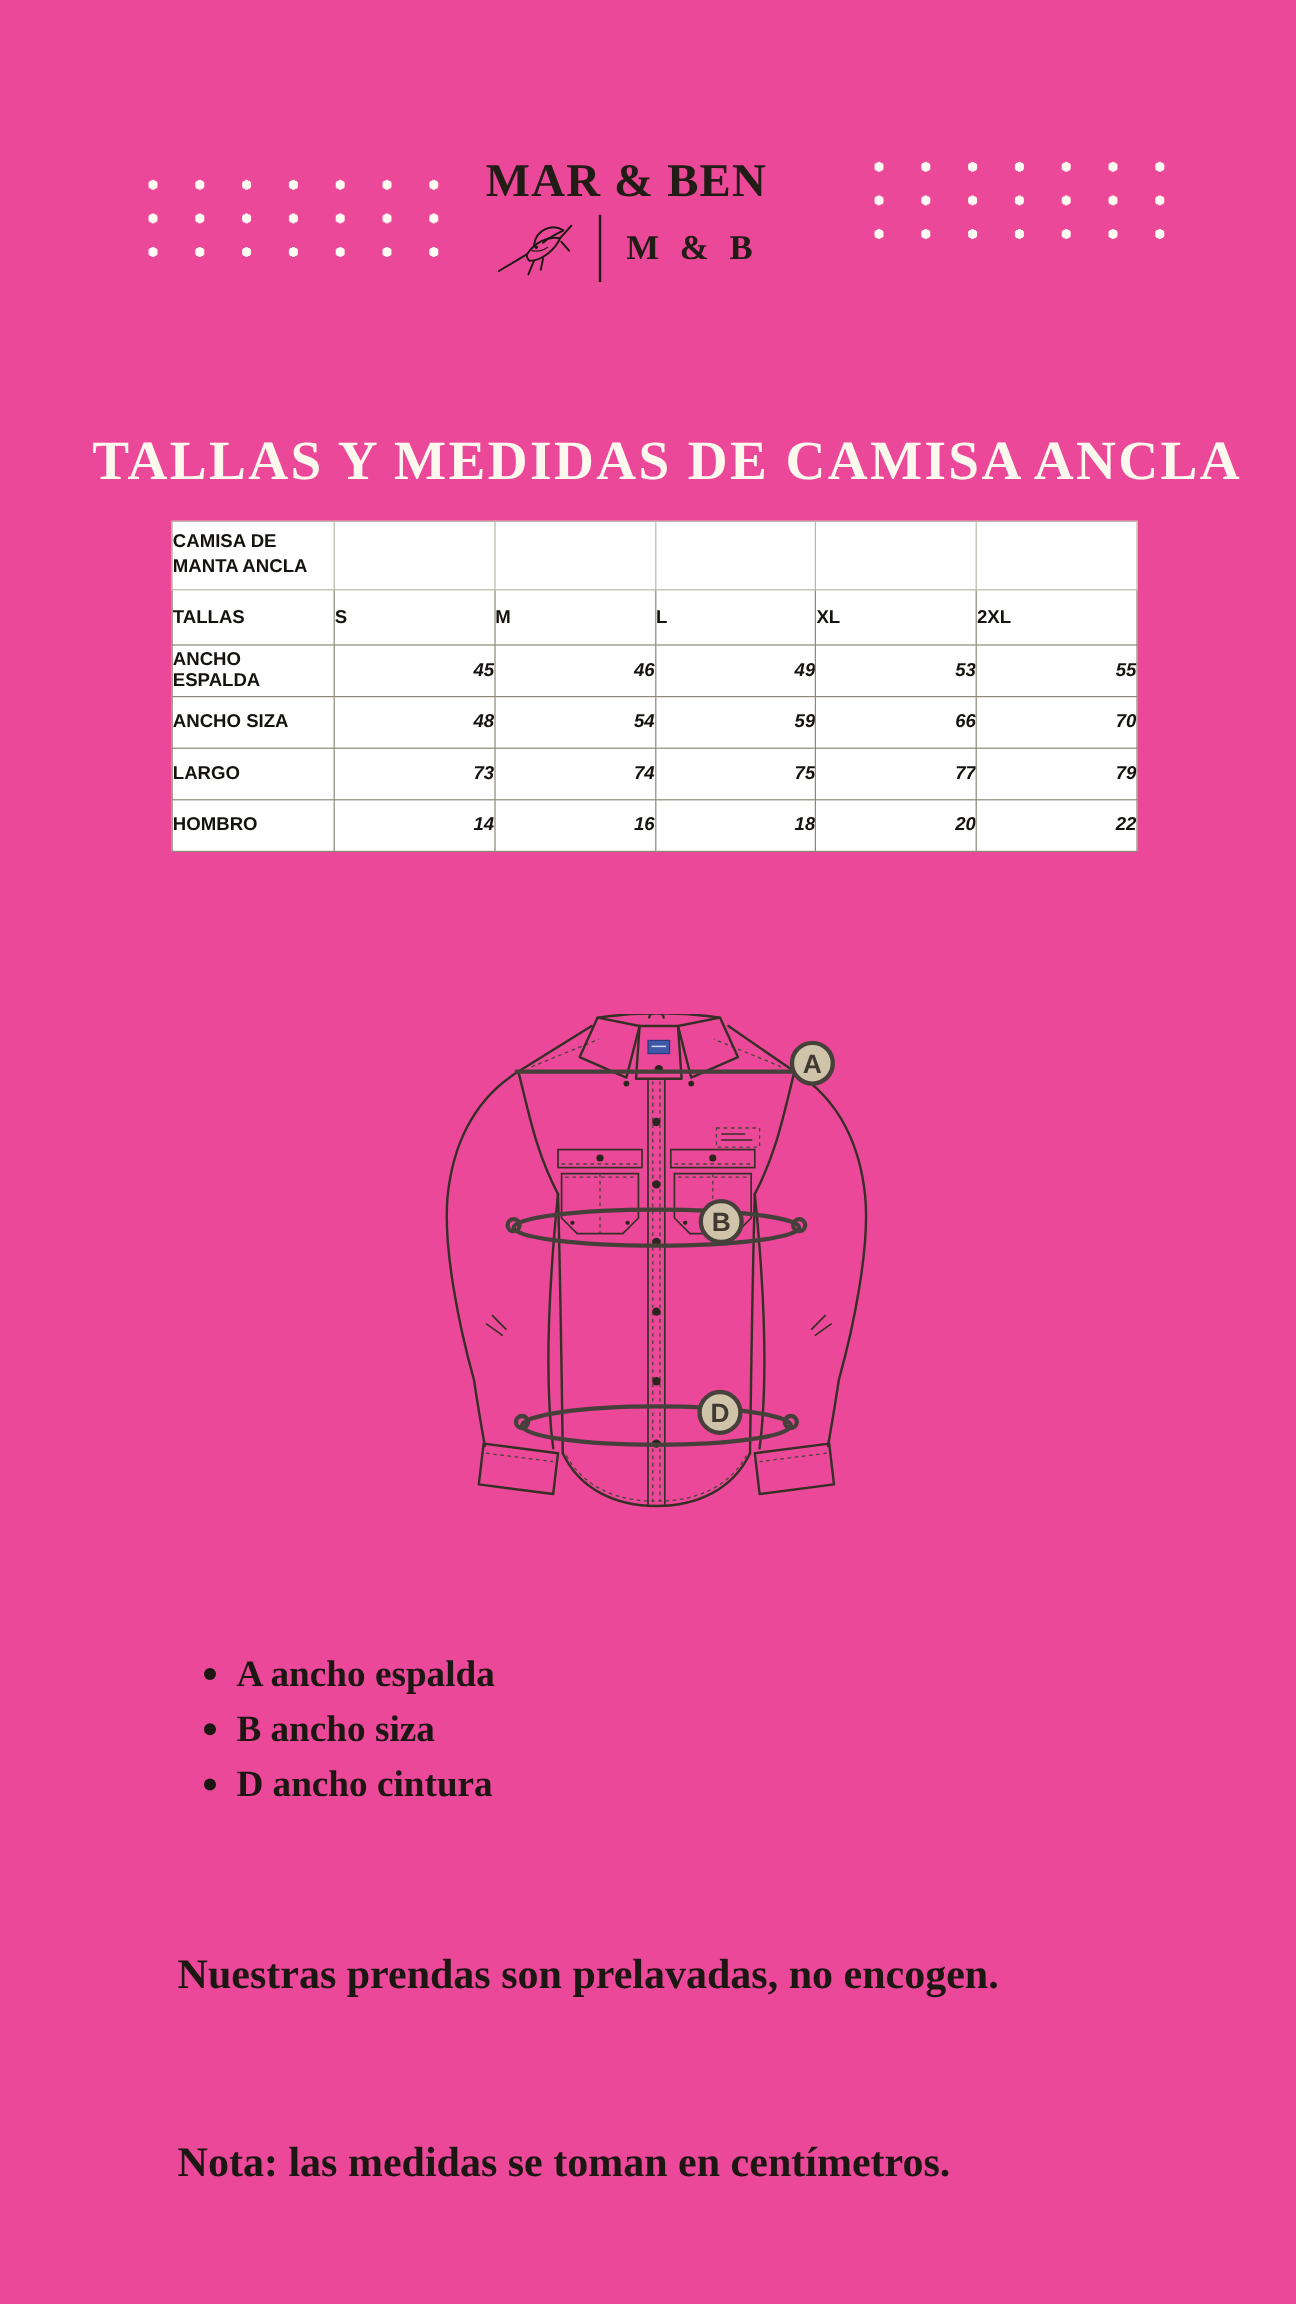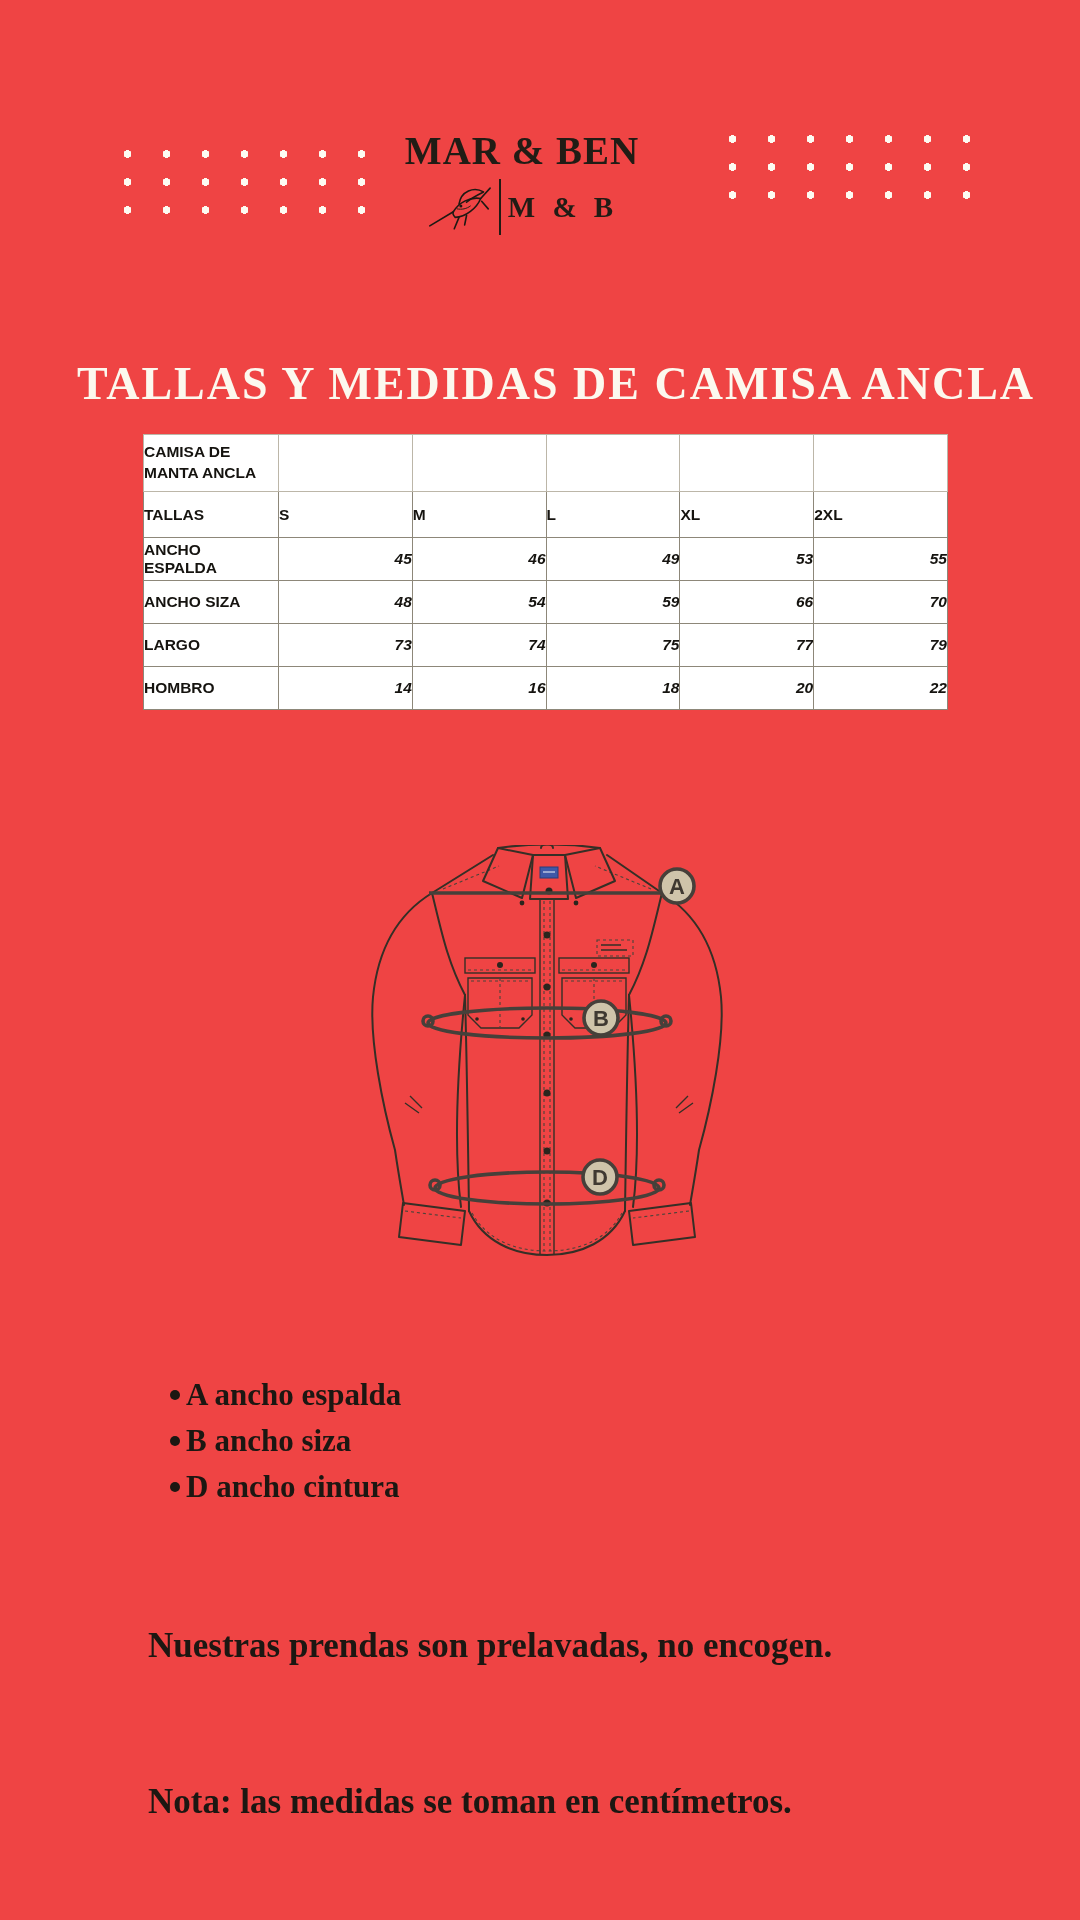--- a/index.html
+++ b/index.html
@@ -1,30 +1,30 @@
 <!DOCTYPE html>
 <html><head>
 <meta charset="utf-8">
 <style>
   html,body{margin:0;padding:0;background:#9e9480;}
-  .canvas{position:relative;width:1080px;height:1920px;background:#ef4444;overflow:hidden;
+  .canvas{position:relative;width:1080px;height:1920px;background:#ec4899;overflow:hidden;
           font-family:"Liberation Serif",serif;margin:0 auto;}
 
   
   .dots{position:absolute;width:273px;height:84px;
     background-image:radial-gradient(circle 4px,#fdfbf2 97%,rgba(0,0,0,0) 100%);
     background-size:39px 28px;}
   .dots-left{left:108px;top:140px;}
   .dots-right{left:713px;top:125px;}
 
   
   .brand{position:absolute;left:362px;top:128px;width:320px;display:flex;
          flex-direction:column;align-items:center;color:#211c15;}
   .brand-name{font-size:39px;font-weight:bold;letter-spacing:1px;white-space:nowrap;}
-  .brand-sub{display:flex;align-items:center;gap:7px;margin-top:1px;height:66px;text-align:right;}
+  .brand-sub{display:flex;align-items:center;gap:21px;margin-top:1px;height:66px;text-align:right;}
   .brand-divider{width:2px;height:56px;background:#211c15;}
   .monogram{font-size:29px;font-weight:bold;letter-spacing:5px;white-space:nowrap;}
 
   
   .page-title{position:absolute;left:0;top:341px;width:1080px;margin:16px;text-align:center;
     font-size:46px;font-weight:bold;letter-spacing:2px;color:#fcf8ee;white-space:nowrap;}
 
   
   .size-table{position:absolute;left:143px;top:434px;width:804px;border-collapse:collapse;
     background:#ffffff;table-layout:fixed;font-family:"Liberation Sans",sans-serif;
@@ -44,21 +44,21 @@
   .s-thin{stroke:#352f26;fill:none;stroke-width:1.4;}
   .s-stitch{stroke:#4a443a;fill:none;stroke-width:1.1;stroke-dasharray:3 3;}
   .s-meas{stroke:#46403a;fill:none;stroke-width:3.6;}
   .s-ring{stroke:#46403a;fill:#cfc4aa;stroke-width:3.6;}
   .s-btn{fill:#2a251d;stroke:none;}
   .s-letter{font-family:"Liberation Sans",sans-serif;font-size:22px;font-weight:bold;
     fill:#3f3931;text-anchor:middle;}
 
   
   .legend{position:absolute;left:170px;top:1372px;color:#1c1712;}
-  .bullet-item{display:flex;align-items:center;gap:6px;height:46px;
+  .bullet-item{display:flex;align-items:center;gap:17px;height:46px;
     font-size:31px;font-weight:bold;}
   .bullet-dot{width:10px;height:10px;border-radius:50%;background:#1c1712;flex:0 0 auto;}
   .notes{position:absolute;left:148px;top:1516px;width:812px;color:#1c1712;
     font-size:35px;font-weight:bold;line-height:52px;white-space:pre-wrap;}
 </style>
 </head>
 <body>
 
 <div class="canvas">
 

